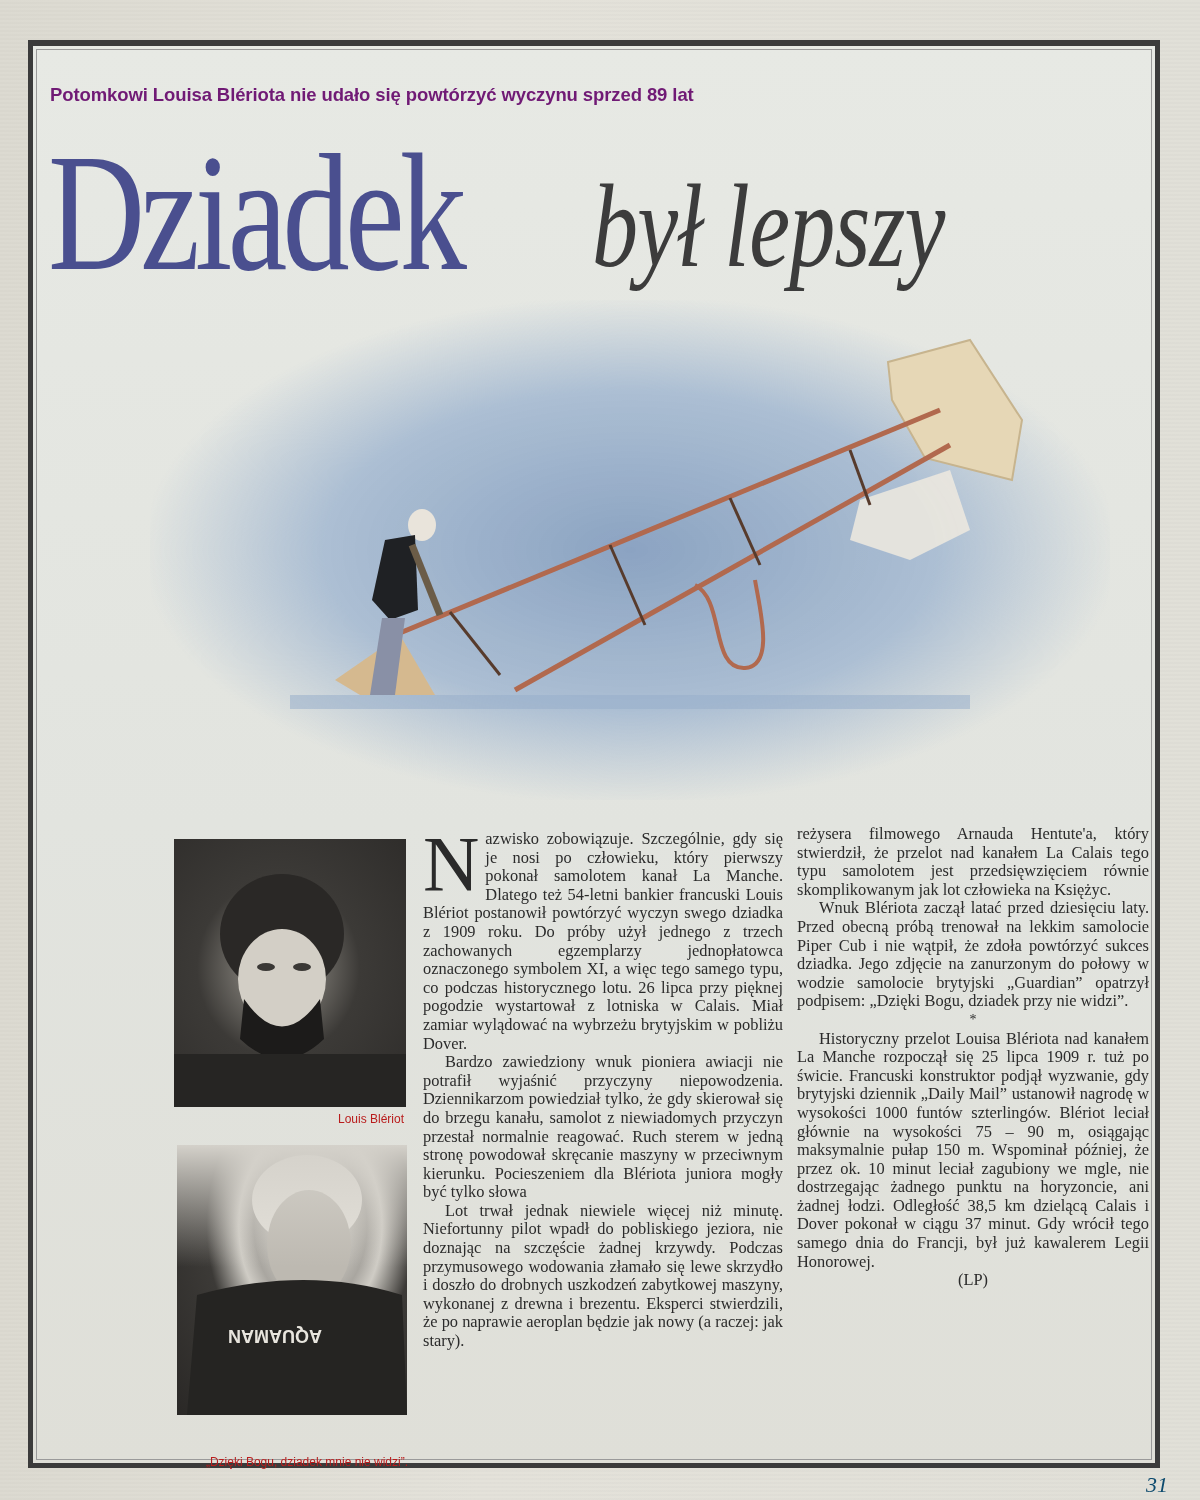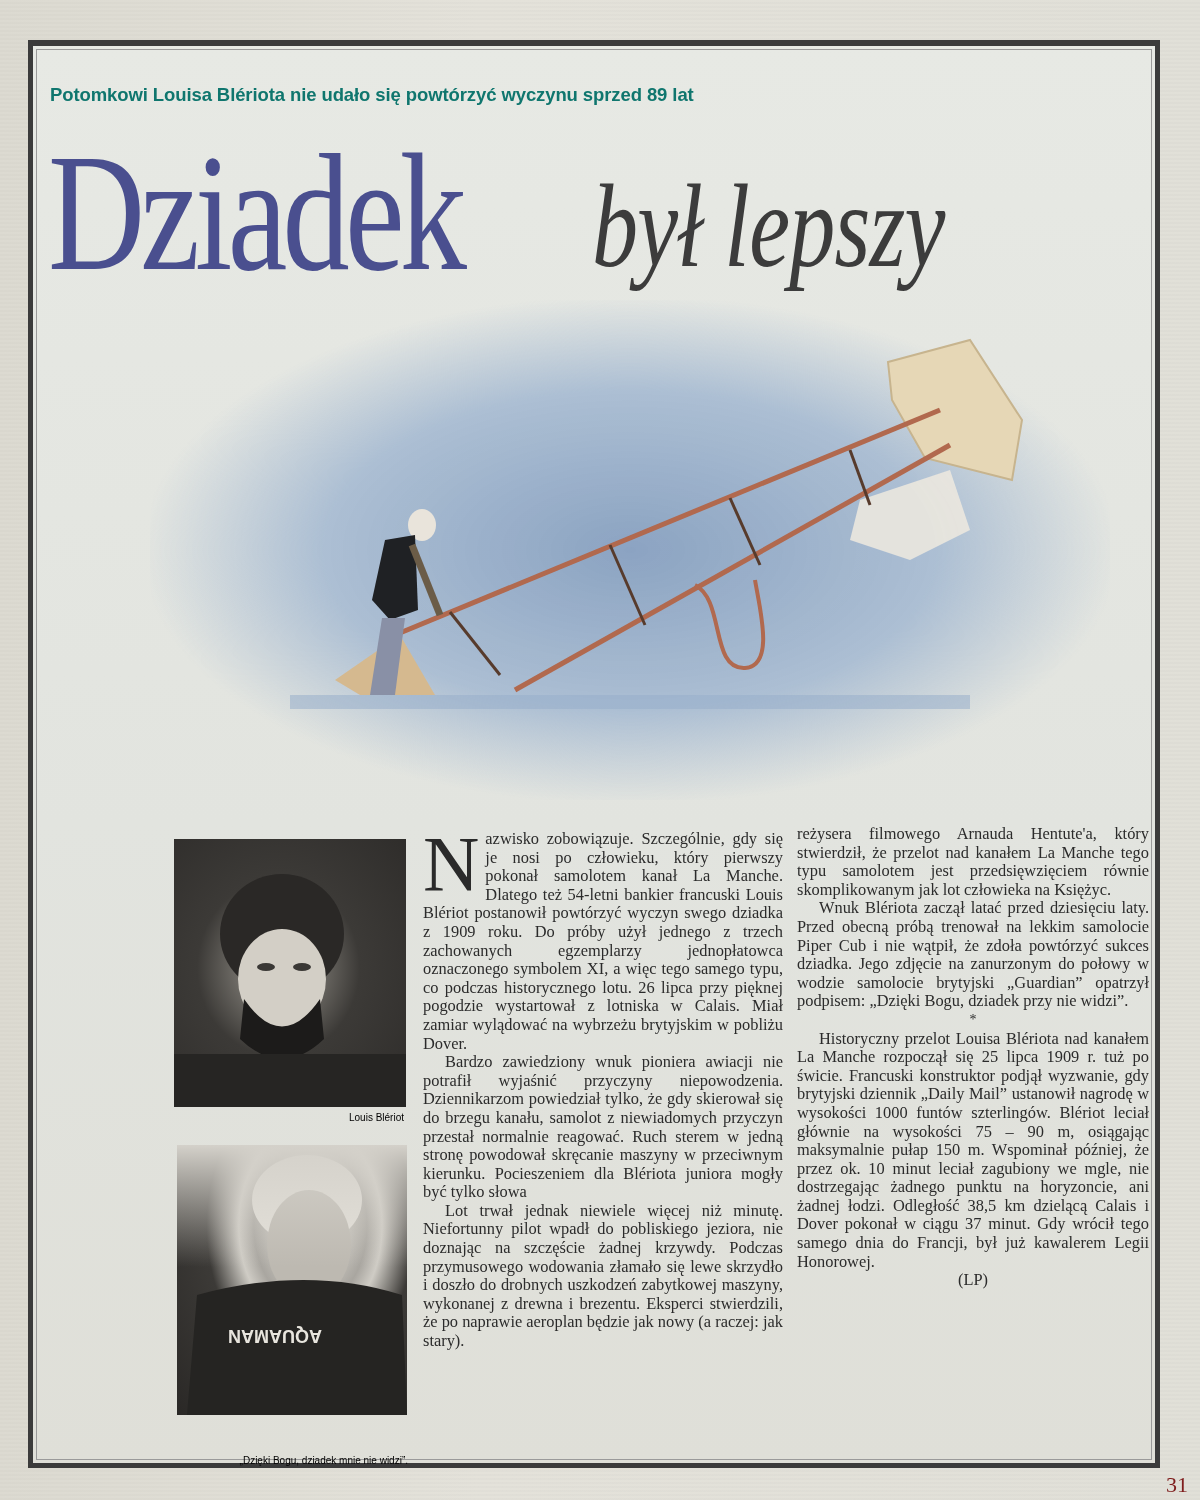--- a/index.html
+++ b/index.html
@@ -21,21 +21,21 @@
     box-sizing: border-box;
     background: linear-gradient(180deg, #e7e9e4 0%, #e2e4df 55%, #dfdfd8 100%);
   }
   .frame-inner {
     position: absolute; left: 3px; top: 3px; right: 3px; bottom: 3px;
     border: 1px solid #9a9a9a;
   }
   .kicker {
     position: absolute; left: 50px; top: 84px;
     font-family: "Liberation Sans", sans-serif; font-weight: bold;
-    font-size: 18.5px; color: #0f766e; letter-spacing: -0.1px;
+    font-size: 18.5px; color: #701a75; letter-spacing: -0.1px;
   }
   .headline-main {
     position: absolute; left: 48px; top: 128px;
     font-family: "Liberation Serif", serif;
     font-size: 168px; line-height: 1; color: #4a4f8f;
     letter-spacing: -6px; transform: scaleX(0.8); transform-origin: left top;
   }
   .headline-sub {
     position: absolute; left: 592px; top: 168px;
     font-family: "Liberation Serif", serif; font-style: italic;
@@ -55,21 +55,21 @@
     position: absolute; background: #3d3b38; overflow: hidden;
   }
   .portrait-1 { left: 174px; top: 839px; width: 232px; height: 268px;
     background: radial-gradient(ellipse at 45% 48%, #b8b5ad 0%, #7a7771 18%, #3c3a37 45%, #2e2c2a 100%); }
   .portrait-2 { left: 177px; top: 1145px; width: 230px; height: 270px;
     background: radial-gradient(ellipse at 58% 30%, #ece9e2 0%, #c9c6bf 18%, #a9a6a0 30%, #cfccc5 38%, rgba(60,58,55,1) 55%, #2a2826 100%); }
   .portrait-2-bg { position:absolute; left:0; top:0; width:100%; height:45%;
     background: linear-gradient(180deg, #d4d1ca 0%, rgba(212,209,202,0.0) 100%); }
   .caption {
     position: absolute; font-family: "Liberation Sans", sans-serif;
-    font-size: 10px; color: #000000; text-align: right;
+    font-size: 12px; color: #b91c1c; text-align: right;
   }
   .cap-1 { left: 174px; top: 1112px; width: 230px; }
   .cap-2 { left: 150px; top: 1423px; width: 258px; margin-top: 32px; }
 
   .col {
     position: absolute; font-family: "Liberation Serif", serif;
     font-size: 16.4px; line-height: 18.6px; color: #2b2b2b;
     text-align: justify; hyphens: manual;
   }
   .col p { margin: 0; text-indent: 22px; }
@@ -77,22 +77,22 @@
   .col-1 { left: 423px; top: 830px; width: 360px; }
   .col-2 { left: 797px; top: 825px; width: 352px; }
   .dropcap {
     float: left; font-size: 78px; line-height: 60px; margin: 4px 6px 0 0;
     color: #2a2a2a; font-family: "Liberation Serif", serif;
   }
   .asterisk { text-align: center; margin: 20px 0 22px 0; text-indent: 0 !important; font-size: 14px; }
   .signature { text-align: center; margin-top: 6px; text-indent: 0 !important; }
   .page-number {
     position: absolute; left: 1146px; top: 1472px;
-    font-family: "Liberation Serif", serif; 
-    font-size: 22px; color: #7f1d1d; margin-left: 20px;
+    font-family: "Liberation Serif", serif; font-style: italic;
+    font-size: 22px; color: #0c4a6e;
   }
 </style>
 </head>
 <body>
 
 <div class="page-bg-ghost"></div>
 
 <div class="frame">
   <div class="frame-inner"></div>
 </div>
@@ -152,20 +152,20 @@
 </div>
 <div class="caption cap-2">„Dzięki Bogu, dziadek mnie nie widzi”.</div>
 
 <div class="col col-1">
   <p class="first"><span class="dropcap">N</span><span>azwisko zobowiązuje. Szczególnie, gdy się je nosi po człowieku, który pierwszy pokonał samolotem kanał La Manche. Dlatego też 54-letni bankier francuski Louis Blériot postanowił powtórzyć wyczyn swego dziadka z 1909 roku. Do próby użył jednego z trzech zachowanych egzemplarzy jednopłatowca oznaczonego symbolem XI, a więc tego samego typu, co podczas historycznego lotu. 26 lipca przy pięknej pogodzie wystartował z lotniska w Calais. Miał zamiar wylądować na wybrzeżu brytyjskim w pobliżu Dover.</span></p>
   <p>Bardzo zawiedziony wnuk pioniera awiacji nie potrafił wyjaśnić przyczyny niepowodzenia. Dziennikarzom powiedział tylko, że gdy skierował się do brzegu kanału, samolot z niewiadomych przyczyn przestał normalnie reagować. Ruch sterem w jedną stronę powodował skręcanie maszyny w przeciwnym kierunku. Pocieszeniem dla Blériota juniora mogły być tylko słowa</p>
   <p>Lot trwał jednak niewiele więcej niż minutę. Niefortunny pilot wpadł do pobliskiego jeziora, nie doznając na szczęście żadnej krzywdy. Podczas przymusowego wodowania złamało się lewe skrzydło i doszło do drobnych uszkodzeń zabytkowej maszyny, wykonanej z drewna i brezentu. Eksperci stwierdzili, że po naprawie aeroplan będzie jak nowy (a raczej: jak stary).</p>
 </div>
 
 <div class="col col-2">
-  <p class="first">reżysera filmowego Arnauda Hentute'a, który stwierdził, że przelot nad kanałem La Manche tego typu samolotem jest przedsięwzięciem równie skomplikowanym jak lot człowieka na Księżyc.</p>
+  <p class="first">reżysera filmowego Arnauda Hentute'a, który stwierdził, że przelot nad kanałem La Calais tego typu samolotem jest przedsięwzięciem równie skomplikowanym jak lot człowieka na Księżyc.</p>
   <p>Wnuk Blériota zaczął latać przed dziesięciu laty. Przed obecną próbą trenował na lekkim samolocie Piper Cub i nie wątpił, że zdoła powtórzyć sukces dziadka. Jego zdjęcie na zanurzonym do połowy w wodzie samolocie brytyjski „Guardian” opatrzył podpisem: „Dzięki Bogu, dziadek przy nie widzi”.</p>
   <p class="asterisk">*</p>
   <p>Historyczny przelot Louisa Blériota nad kanałem La Manche rozpoczął się 25 lipca 1909 r. tuż po świcie. Francuski konstruktor podjął wyzwanie, gdy brytyjski dziennik „Daily Mail” ustanowił nagrodę w wysokości 1000 funtów szterlingów. Blériot leciał głównie na wysokości 75 – 90 m, osiągając maksymalnie pułap 150 m. Wspominał później, że przez ok. 10 minut leciał zagubiony we mgle, nie dostrzegając żadnego punktu na horyzoncie, ani żadnej łodzi. Odległość 38,5 km dzielącą Calais i Dover pokonał w ciągu 37 minut. Gdy wrócił tego samego dnia do Francji, był już kawalerem Legii Honorowej.</p>
   <p class="signature">(LP)</p>
 </div>
 
 <div class="page-number">31</div>
 
 </body></html>

